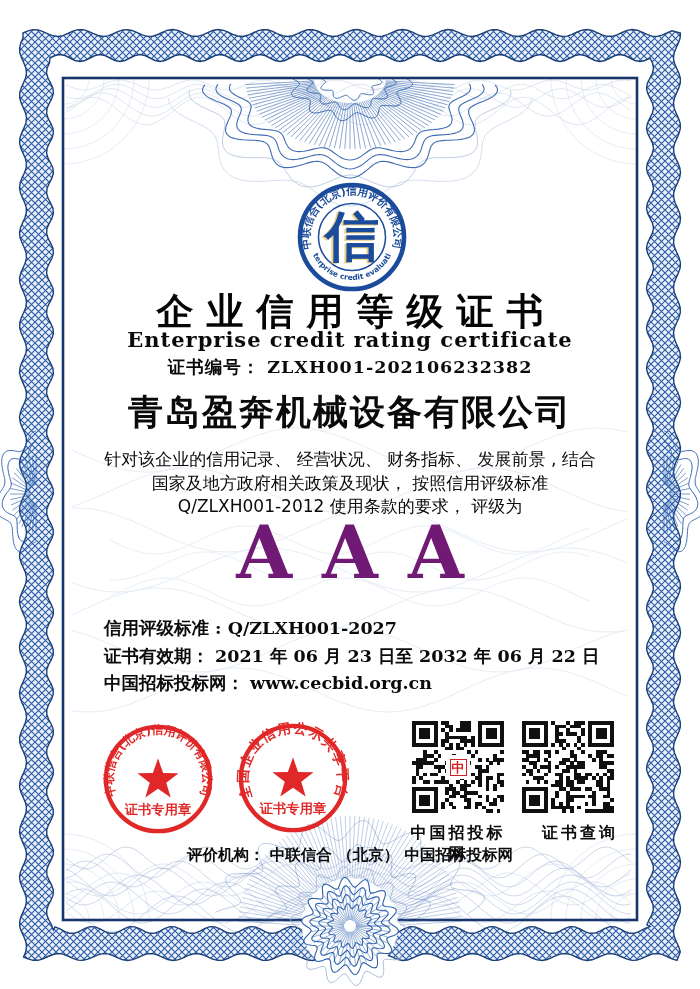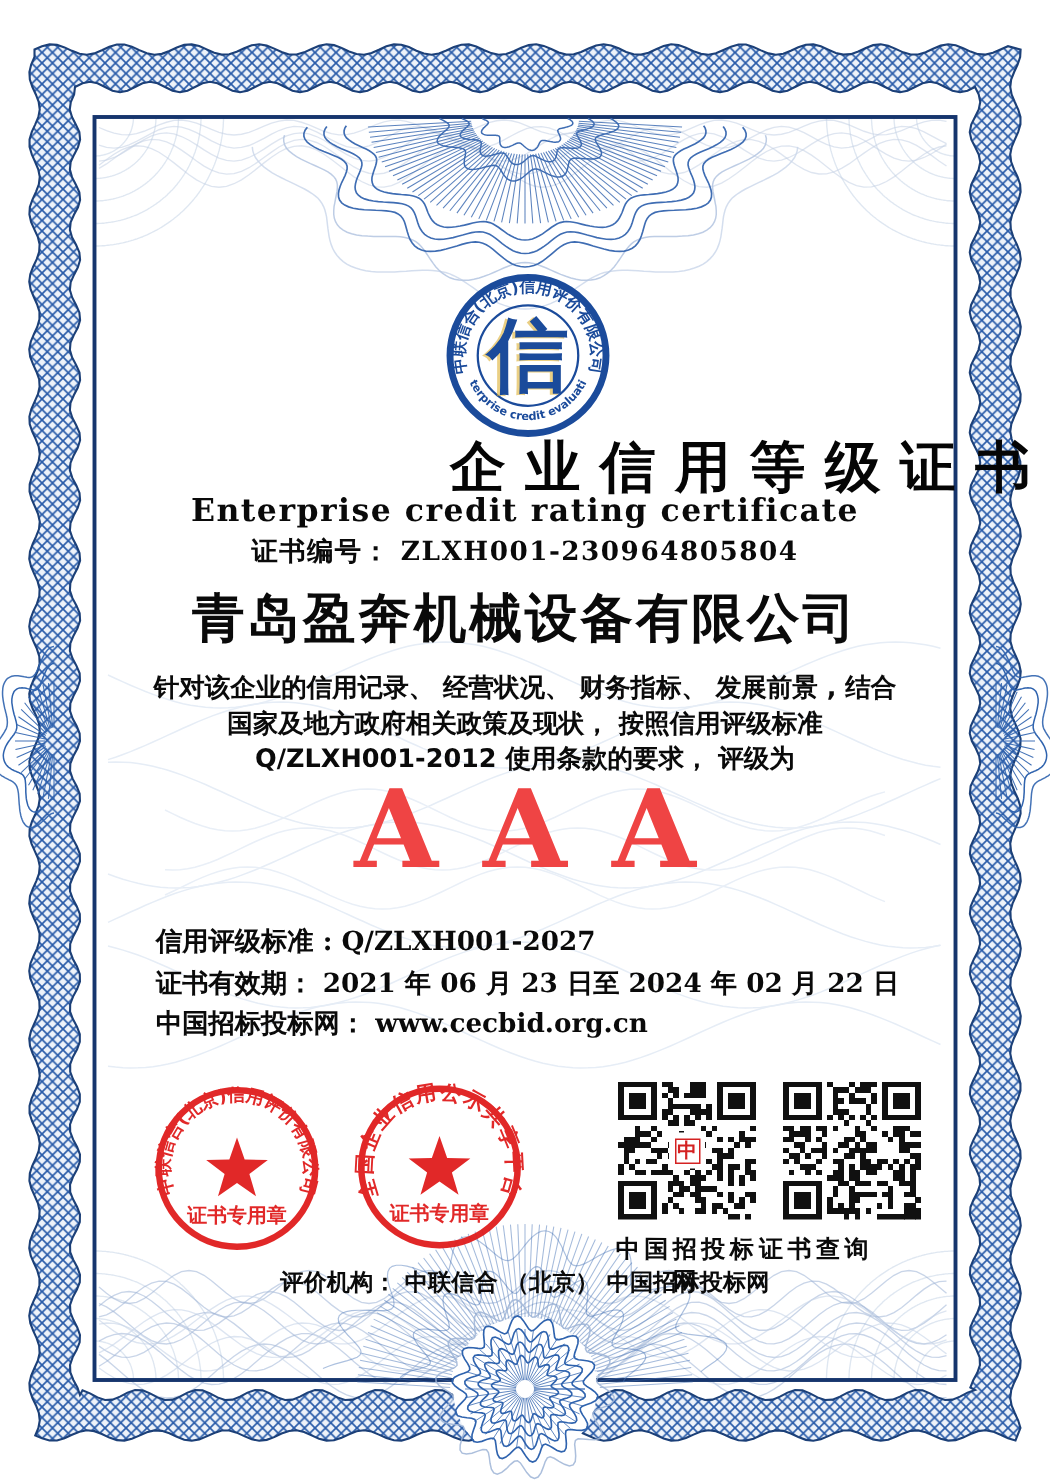--- a/index.html
+++ b/index.html
@@ -1,42 +1,42 @@
 <!DOCTYPE html>
 <html><head>
 <meta charset="utf-8">
 <style>
   html,body{margin:0;padding:0;background:#ffffff;}
   .cert{position:relative;width:700px;height:989px;background:#fff;overflow:hidden;
         font-family:"DejaVu Sans",sans-serif;color:#0a0a0a;}
   #deco{position:absolute;left:0;top:0;width:700px;height:989px;}
   .abs{position:absolute;left:0;width:700px;text-align:center;}
-  .title{top:287px;font-size:37px;font-weight:bold;letter-spacing:13px;text-indent:13px;color:#050505;text-align:right;}
+  .title{top:287px;font-size:37px;font-weight:bold;letter-spacing:13px;text-indent:13px;color:#050505;}
   .subtitle{top:327px;font-family:"DejaVu Serif","DejaVu Sans",serif;font-size:21px;font-weight:bold;letter-spacing:1px;}
   .certno{top:355px;font-family:"DejaVu Serif","DejaVu Sans",serif;font-size:17.5px;font-weight:bold;letter-spacing:1px;}
   .company{top:389px;font-size:35px;font-weight:bold;letter-spacing:2px;}
-  .statement{top:448px;font-size:17px;font-weight:bold;line-height:23.5px;}
+  .statement{top:448px;font-size:17px;font-weight:normal;line-height:23.5px;}
   .rating{top:517px;font-family:"DejaVu Serif","DejaVu Sans",serif;font-size:72px;font-weight:bold;
-          color:#ef4444;letter-spacing:30px;text-indent:30px;line-height:1;}
+          color:#701a75;letter-spacing:30px;text-indent:30px;line-height:1;}
   .details{position:absolute;left:104px;top:615px;font-size:17.5px;font-weight:bold;
            font-family:"DejaVu Serif","DejaVu Sans",serif;}
   .details div{height:27.5px;line-height:27.5px;}
   svg.badge{position:absolute;}
   #logo{left:293px;top:178px;}
   #seal-left{left:99px;top:720px;}
   #seal-right{left:234px;top:719px;}
   #qr1{left:412px;top:721px;}
   #qr2{left:522px;top:721px;}
   .qr-emblem{position:absolute;left:446px;top:755px;width:24px;height:24px;background:#fff;
              display:flex;align-items:center;justify-content:center;}
   .qr-emblem span{color:#d42222;font-size:13px;font-weight:bold;border:1.5px solid #d42222;
                   padding:0 1px;line-height:15px;}
   .qr-label{position:absolute;top:823px;font-size:16px;font-weight:bold;letter-spacing:3px;text-align:center;}
   #qr-label-left{left:402px;width:112px;}
-  #qr-label-right{left:494px;width:100px;}
+  #qr-label-right{left:518px;width:100px;text-align:right;}
   .agency{top:845px;font-size:15.5px;font-weight:bold;}
 </style>
 </head>
 <body>
 
 <div class="cert">
 
   <svg id="deco" viewBox="0 0 700 989" xmlns="http://www.w3.org/2000/svg">
       <defs>
         <pattern id="lat" width="7" height="7" patternUnits="userSpaceOnUse">
@@ -134,34 +134,34 @@
     </text>
     <text font-size="7.5" font-weight="bold" fill="#1b4b9b">
       <textPath href="#logoBotArc" startOffset="50%" text-anchor="middle">Enterprise credit evaluation</textPath>
     </text>
     <text x="57" y="78" font-size="54" font-weight="bold" fill="#d9a820" opacity="0.55" text-anchor="middle">信</text>
     <text x="59" y="77" font-size="54" font-weight="bold" fill="#1b4b9b" text-anchor="middle">信</text>
   </svg>
 
   <div class="abs title">企业信用等级证书</div>
   <div class="abs subtitle">Enterprise credit rating certificate</div>
-  <div class="abs certno">证书编号： ZLXH001-230964805804</div>
+  <div class="abs certno">证书编号： ZLXH001-202106232382</div>
   <div class="abs company">青岛盈奔机械设备有限公司</div>
 
   <div class="abs statement">
     <div>针对该企业的信用记录、 经营状况、 财务指标、 发展前景 , 结合</div>
     <div>国家及地方政府相关政策及现状， 按照信用评级标准</div>
     <div>Q/ZLXH001-2012 使用条款的要求， 评级为</div>
   </div>
 
   <div class="abs rating">AAA</div>
 
   <div class="details">
     <div>信用评级标准 : Q/ZLXH001-2027</div>
-    <div>证书有效期： 2021 年 06 月 23 日至 2024 年 02 月 22 日</div>
+    <div>证书有效期： 2021 年 06 月 23 日至 2032 年 06 月 22 日</div>
     <div>中国招标投标网： www.cecbid.org.cn</div>
   </div>
 
   <svg id="seal-left" class="badge" width="118" height="118" viewBox="0 0 120 120" xmlns="http://www.w3.org/2000/svg" opacity="0.95">
     <defs>
         <path id="sealArc1" d="M24.8 89.6 A46 46 0 1 1 95.2 89.6" fill="none"></path>
       </defs>
     <circle cx="60" cy="60" r="53" fill="none" stroke="#e01d1d" stroke-width="4.4"></circle>
     <text font-size="12" font-weight="bold" fill="#e01d1d">
       <textPath href="#sealArc1" startOffset="50%" text-anchor="middle">中联信合(北京)信用评价有限公司</textPath>

